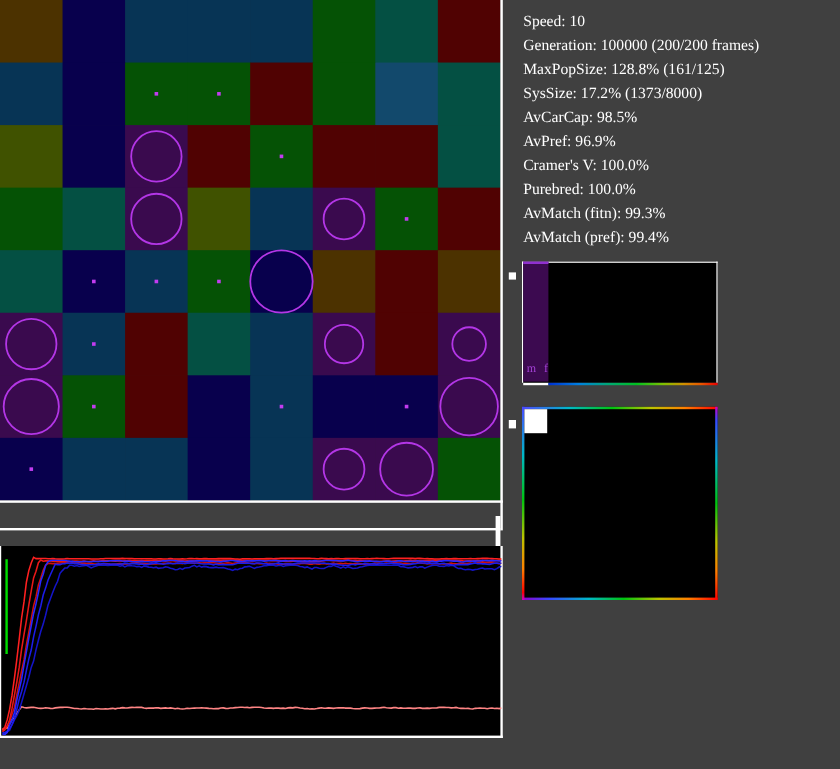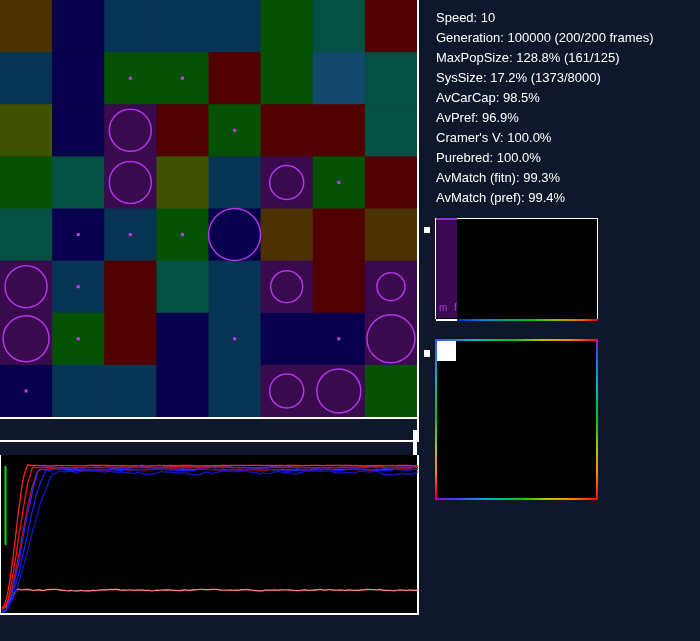--- a/index.html
+++ b/index.html
@@ -1,17 +1,17 @@
 <!DOCTYPE html>
 <html><head>
 <meta charset="utf-8">
 <style>
   html,body{margin:0;padding:0;background:#000;}
-  .screen{position:relative;width:700px;height:641px;background:#0f172a;overflow:hidden;
-          font-family:Liberation Sans, sans-serif;}
+  .screen{position:relative;width:700px;height:641px;background:#404040;overflow:hidden;
+          font-family:Liberation Serif, serif;}
   
   #grid-svg{position:absolute;left:0;top:0;}
   .wline{position:absolute;background:#ffffff;}
   
   .stats{position:absolute;left:436px;top:8px;color:#fff;font-size:13px;line-height:20px;white-space:pre;}
   
   .plot1{position:absolute;left:435px;top:218px;width:163px;height:101px;box-sizing:border-box;
          border:1px solid #fff;border-bottom:none;background:#000;padding-left:24px;}
   .p1bar{position:absolute;left:0;top:-1px;width:21px;height:100px;background:#3c0a50;
          border-top:2px solid #9030d0;box-sizing:border-box;}

